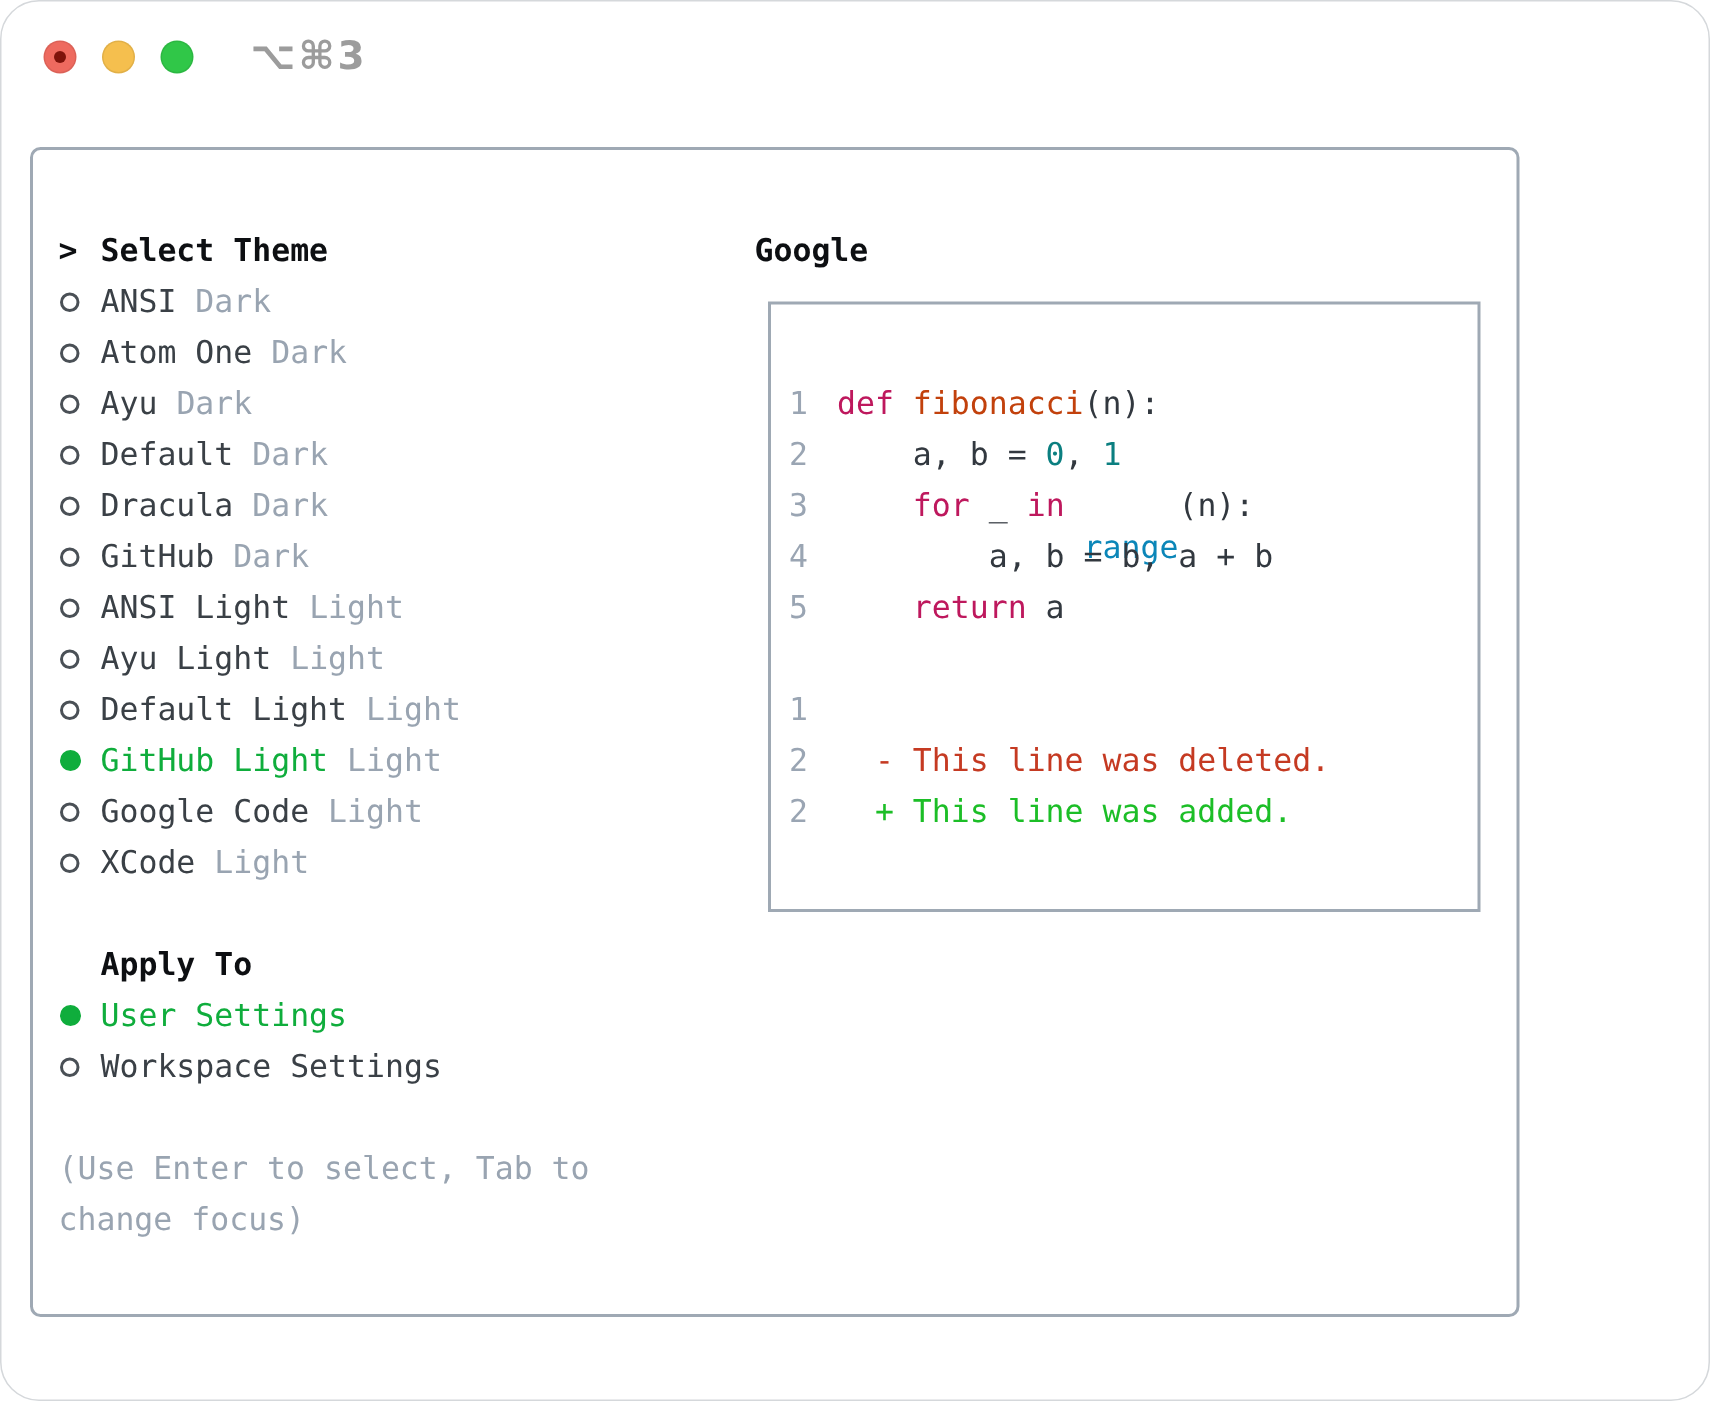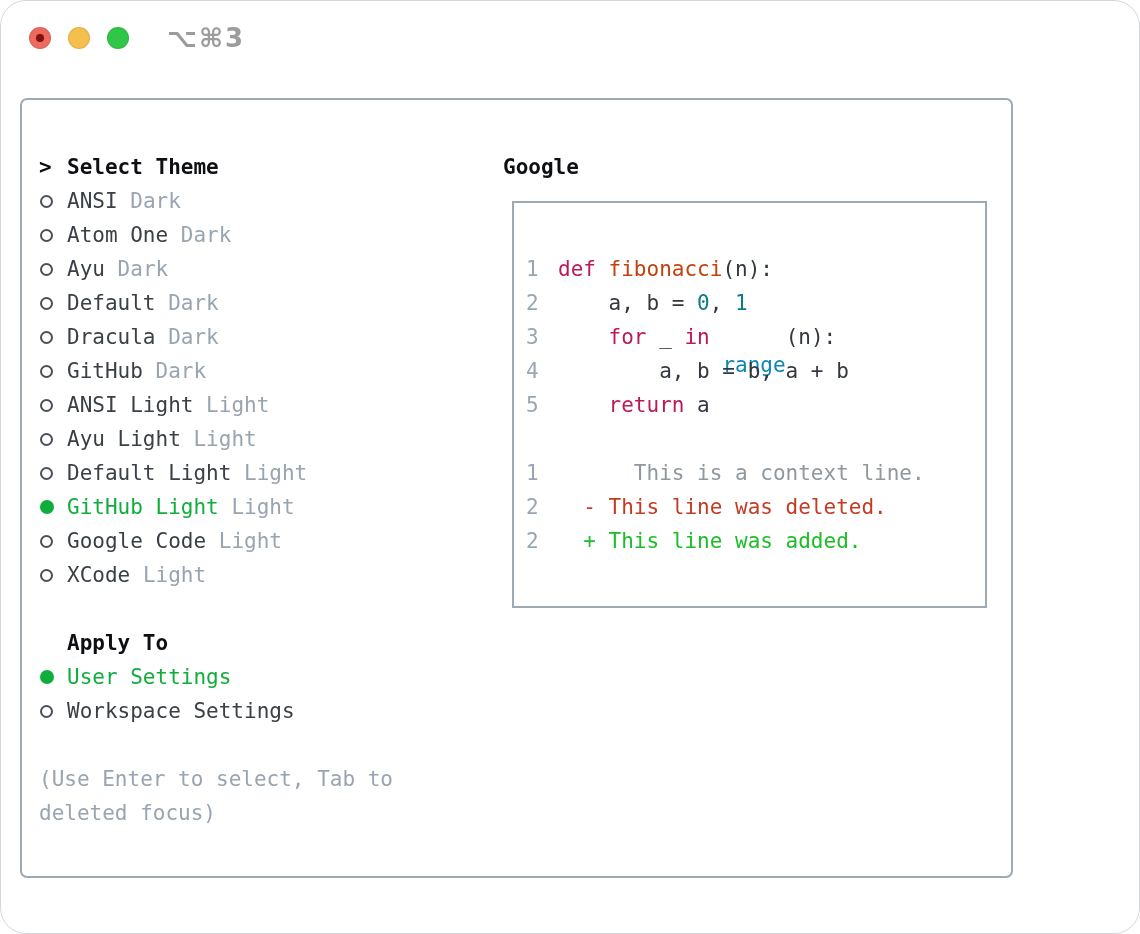--- a/index.html
+++ b/index.html
@@ -143,31 +143,31 @@
   </div>
           <div class="row">
     <span class="marker"><span class="radio"></span></span>
     <span class="name">Workspace Settings</span>
   </div>
         </div>
 
       <div class="spacer"></div>
 
       <div class="hint">(Use Enter to select, Tab to</div>
-      <div class="hint">deleted focus)</div>
+      <div class="hint">change focus)</div>
     </div>
 
     <div class="preview-title">Google</div>
 
     <div class="preview-box" id="preview-box">
         <div class="cline"><span class="lnum">1</span><span class="tok-k">def </span><span class="tok-t">fibonacci</span><span class="tok-p">(n):</span></div>
         <div class="cline"><span class="lnum">2</span><span class="tok-p">    a, b = </span><span class="tok-n">0</span><span class="tok-p">, </span><span class="tok-n">1</span></div>
         <div class="cline"><span class="lnum">3</span><span class="tok-p">    </span><span class="tok-k">for</span><span class="tok-p"> _ </span><span class="tok-k">in</span><span class="tok-p"> </span><span class="tok-b">range</span><span class="tok-p">(n):</span></div>
         <div class="cline"><span class="lnum">4</span><span class="tok-p">        a, b = b, a + b</span></div>
         <div class="cline"><span class="lnum">5</span><span class="tok-p">    </span><span class="tok-k">return</span><span class="tok-p"> a</span></div>
         <div class="cline"></div>
-        <div class="cline"><span class="lnum">1</span><span class="tok-ctx">      This is a context line.</span></div>
+        <div class="cline"><span class="lnum">1</span></div>
         <div class="cline"><span class="lnum">2</span><span class="tok-del">  - This line was deleted.</span></div>
         <div class="cline"><span class="lnum">2</span><span class="tok-add">  + This line was added.</span></div>
       </div>
 
   </div>
 </div>
 
 </body></html>

